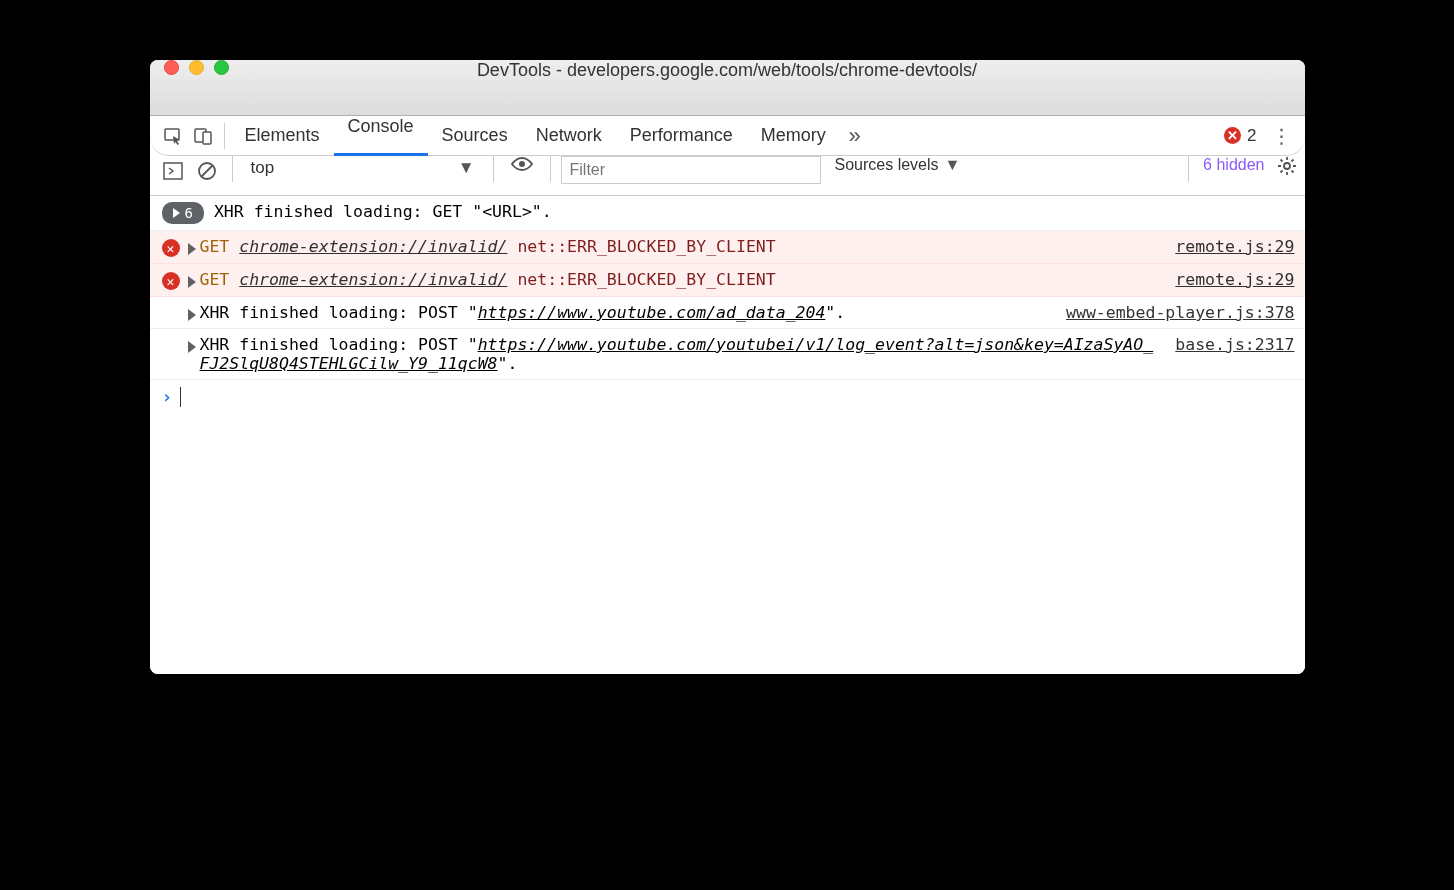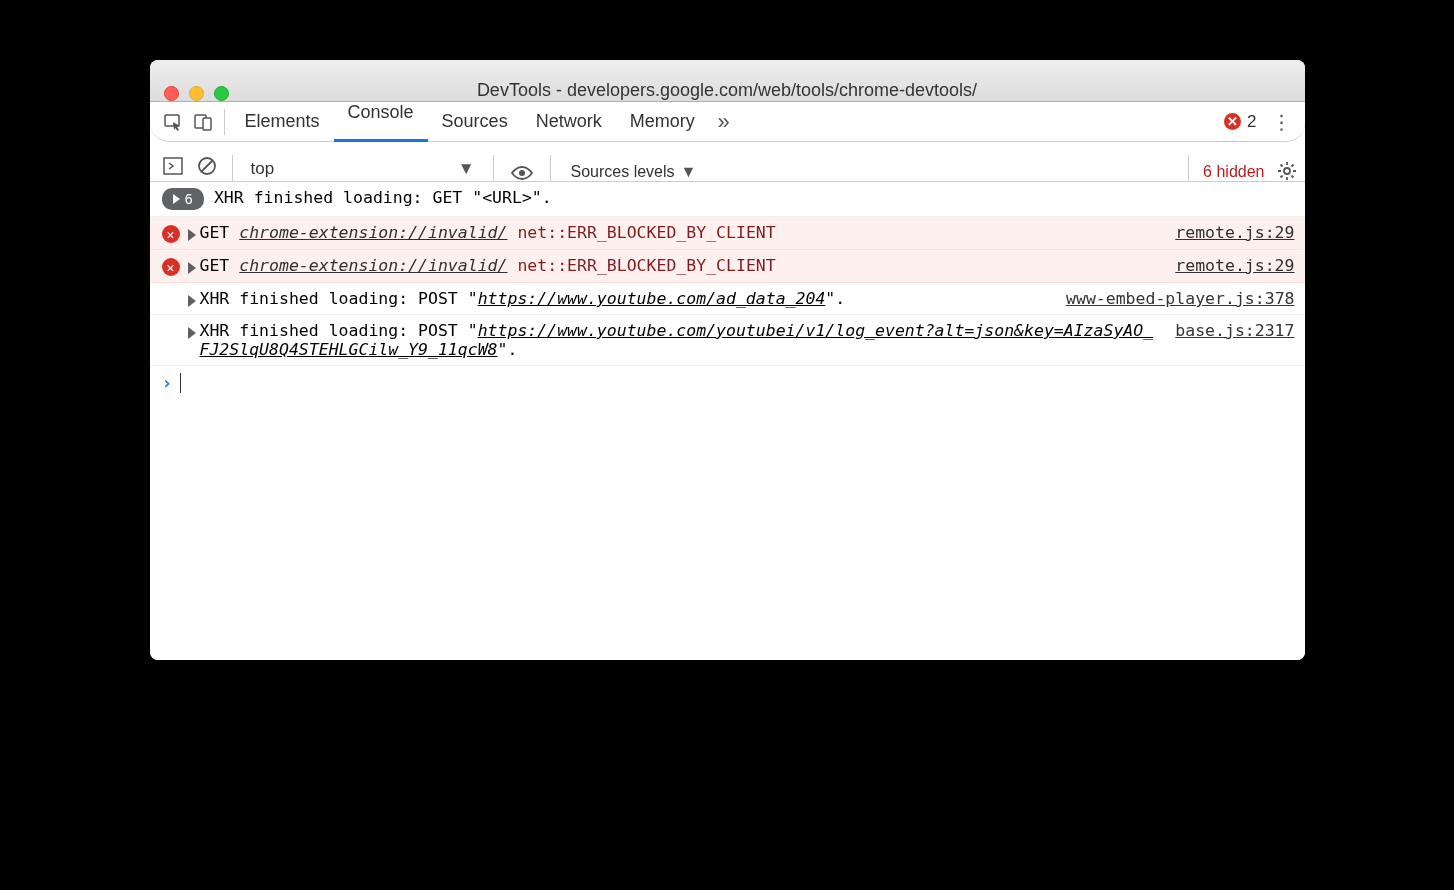--- a/index.html
+++ b/index.html
@@ -14,25 +14,25 @@
     padding-top: 60px;
   }
   .window {
     width: 1155px;
     background: #fff;
     border-radius: 8px;
     box-shadow: 0 20px 60px rgba(0,0,0,0.6);
     overflow: hidden;
   }
   .titlebar {
-    height: 42px;
+    height: 56px;
     background: linear-gradient(#eeeeee, #dcdcdc);
     border-bottom: 1px solid #b0b0b0;
     display: flex;
-    align-items: flex-end;
+    align-items: flex-start;
     padding: 0 20px;
     position: relative;
   }
   .traffic {
     display: flex;
     gap: 10px;
     position: absolute;
     left: 14px;
   }
   .tl { width: 15px; height: 15px; border-radius: 50%; }
@@ -100,21 +100,21 @@
     color: #fff;
     display: flex;
     align-items: center;
     justify-content: center;
     font-size: 13px;
     font-weight: bold;
   }
   .toolbar {
     height: 40px;
     display: flex;
-    align-items: flex-end;
+    align-items: flex-start;
     border-bottom: 1px solid #ccc;
     padding: 0 8px;
     font-size: 16px;
     color: #333;
     gap: 4px;
   }
   .toolbar .divider {
     width: 1px; height: 26px; background: #ccc; margin: 0 6px;
   }
   .context-sel {
@@ -136,21 +136,21 @@
     color: #5f6368;
     font-family: inherit;
   }
   .filter-input::placeholder { color: #757575; }
   .levels {
     margin-left: 10px;
     display: flex;
     align-items: center;
     gap: 6px;
   }
-  .hidden-txt { color: #b91c1c; margin: 0 8px 0 4px; }
+  .hidden-txt { color: #8b5cf6; margin: 0 8px 0 4px; }
   .gear { color: #5f6368; font-size: 20px; }
   .console-body {
     font-family: Menlo, Consolas, monospace;
     font-size: 16.5px;
     min-height: 478px;
     background: #fff;
   }
   .row {
     border-bottom: 1px solid #eee;
     padding: 6px 10px 6px 12px;
@@ -221,21 +221,21 @@
     padding: 6px 12px;
     display: flex;
     align-items: center;
     gap: 8px;
   }
   .prompt-arrow { color: #1a73e8; font-weight: bold; font-size: 18px; }
   .cursor {
     width: 1px; height: 20px;
     background: #333;
   }
-  .method { color: #000000; }
+  .method { color: #a16207; }
   svg { display: block; }
 </style>
 </head>
 <body>
 
 <div class="window">
 
   <div class="titlebar">
     <div class="traffic">
       <div class="tl red"></div>
@@ -256,20 +256,21 @@
       <svg width="20" height="20" viewBox="0 0 20 20">
           <rect x="2" y="3" width="11" height="13" rx="1" fill="none" stroke="#555" stroke-width="1.5"></rect>
           <rect x="10" y="6" width="8" height="12" rx="1" fill="#fff" stroke="#555" stroke-width="1.5"></rect>
         </svg>
     </span>
     <div class="divider"></div>
     <div class="tab">Elements</div>
     <div class="tab active">Console</div>
     <div class="tab">Sources</div>
     <div class="tab">Network</div>
+    <div class="tab">Performance</div>
     <div class="tab">Memory</div>
     <span class="ico-btn" style="font-size:22px;">»</span>
     <div class="flex-sp"></div>
     <div class="err-badge">
       <span class="err-circle">✕</span>
       <span>2</span>
     </div>
     <span class="ico-btn" style="font-size:20px;">⋮</span>
   </div>
 
@@ -292,20 +293,21 @@
       <span style="color:#555;">▼</span>
     </div>
     <div class="divider"></div>
     <span class="eye-ico">
       <svg width="24" height="16" viewBox="0 0 24 16">
           <path d="M12 2 C6 2 2 8 2 8 s4 6 10 6 10-6 10-6 S18 2 12 2z" fill="none" stroke="#555" stroke-width="1.8"></path>
           <circle cx="12" cy="8" r="3" fill="#555"></circle>
         </svg>
     </span>
     <div class="divider"></div>
+    <input class="filter-input" placeholder="Filter" style="">
     <div class="levels">
       <span>Sources levels</span>
       <span style="color:#555;">▼</span>
     </div>
     <div class="flex-sp"></div>
     <div class="divider"></div>
     <span class="hidden-txt">6 hidden</span>
     <span class="gear">
       <svg width="20" height="20" viewBox="0 0 20 20">
           <circle cx="10" cy="10" r="3" fill="none" stroke="#555" stroke-width="1.8"></circle>

